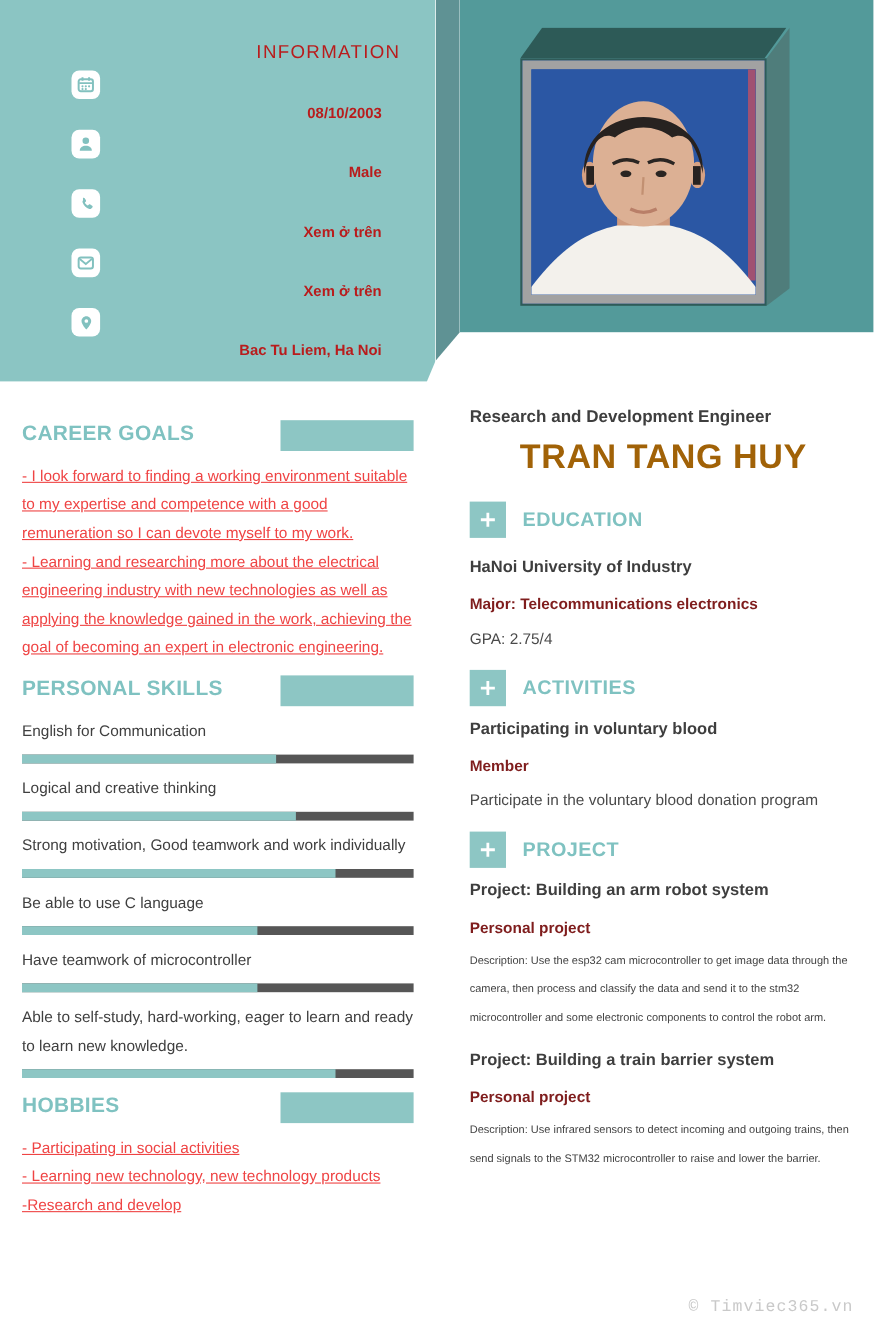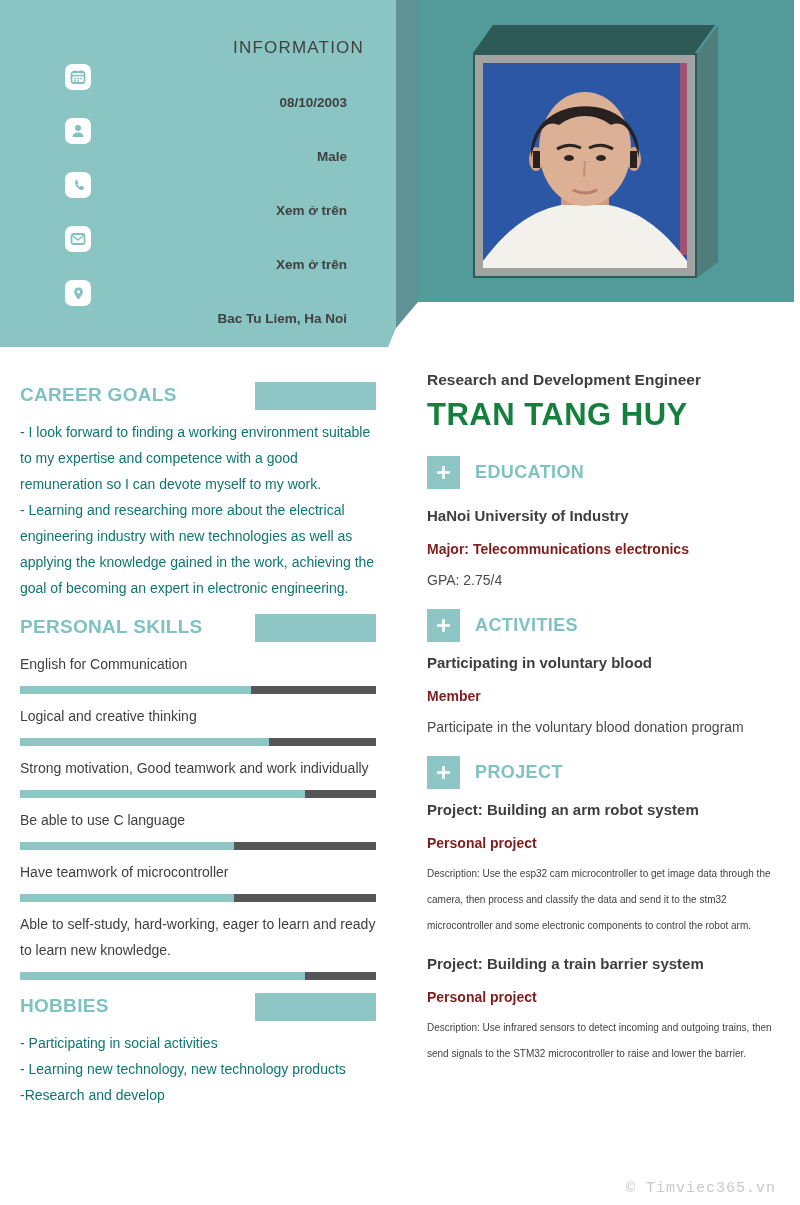--- a/index.html
+++ b/index.html
@@ -19,48 +19,48 @@
   .photo-top{position:absolute;left:473px;top:25px;width:242px;height:28px;background:#2d5a57;
     clip-path:polygon(20px 0,100% 0,calc(100% - 20px) 100%,0 100%);}
   .photo-sideface{position:absolute;left:695px;top:25px;width:23px;height:253px;background:#4f7d7b;
     clip-path:polygon(100% 0,100% 237px,2px 100%,2px 28px);}
   .photo-front{position:absolute;left:473px;top:53px;width:224px;height:225px;
     background:#2f5b59;padding:2px;box-sizing:border-box;}
   .photo-frame{width:100%;height:100%;box-sizing:border-box;border:8px solid #a2a2a2;background:#2b57a4;}
   .photo-frame svg{display:block;width:100%;height:100%;}
 
   
-  .info{position:absolute;left:0;top:0;width:396px;color:#404040;}
+  .info{position:absolute;left:0;top:0;width:396px;color:#b91c1c;}
   .info-title{margin:38px 32px 0 0;text-align:right;font-size:17px;letter-spacing:1.2px;font-weight:400;}
   .info-items{position:absolute;top:64px;left:0;width:396px;}
   .info-item{position:relative;height:54px;margin-left:36px;}
   .badge{position:absolute;left:29px;top:0;width:26px;height:26px;background:#ffffff;border-radius:7px;
     display:flex;align-items:center;justify-content:center;color:#82c1bf;}
   .badge svg{display:block;}
   .info-val{position:absolute;right:49px;top:31px;font-size:13.5px;font-weight:bold;white-space:nowrap;}
 
   
   .left-col{position:absolute;left:20px;top:382px;width:356px;}
   .lhead{position:relative;height:28px;}
   .lhead .block{position:absolute;right:0;top:0;width:121px;height:28px;background:#8dc6c4;}
   .lhead .t{position:absolute;left:0;top:2px;font-size:19px;font-weight:bold;color:#7fc2c1;letter-spacing:.3px;}
-  .body-text{color:#0f766e;font-size:14px;line-height:26px;}
+  .body-text{color:#ef4444;font-size:14px;line-height:26px;text-decoration:underline;}
   .goals{margin-top:9px;}
   .skills{margin-top:9px;}
   .skill{margin-bottom:9px;}
   .skill-label{color:#3f3f3f;font-size:14px;line-height:26px;}
   .track{height:8px;background:#565656;margin-top:9px;position:relative;}
   .fill{position:absolute;left:0;top:0;height:8px;background:#8dc6c4;}
   .mt13{margin-top:13px;}
   .hobby-list{margin-top:9px;}
 
   
   .right-col{position:absolute;left:427px;top:370px;width:352px;}
   .job{font-size:15.5px;font-weight:bold;color:#3e3e3e;line-height:20px;}
-  .name{margin-top:6px;font-size:31px;font-weight:bold;color:#15803d;line-height:38px;letter-spacing:.5px;}
+  .name{margin-top:6px;font-size:31px;font-weight:bold;color:#a16207;line-height:38px;letter-spacing:.5px;text-align:center;}
   .rhead{display:flex;align-items:center;height:33px;margin-top:22px;}
   .plus{width:33px;height:33px;background:#8dc6c4;color:#fff;display:flex;align-items:center;justify-content:center;flex:0 0 33px;}
   .rhead .t{margin-left:15px;font-size:18px;font-weight:bold;color:#7fc2c1;letter-spacing:.4px;}
   .r-bold{font-size:15px;font-weight:bold;color:#3e3e3e;line-height:20px;margin-top:17px;}
   .r-green{font-size:14px;font-weight:bold;color:#7f1d1d;line-height:20px;margin-top:13px;}
   .r-gray{font-size:14px;color:#4a4a4a;line-height:20px;margin-top:11px;}
   .r-desc{font-size:10px;color:#424242;line-height:26px;margin-top:8px;}
   .mt11{margin-top:11px;}
   .mt15{margin-top:15px;}
   .mt19{margin-top:19px;}

